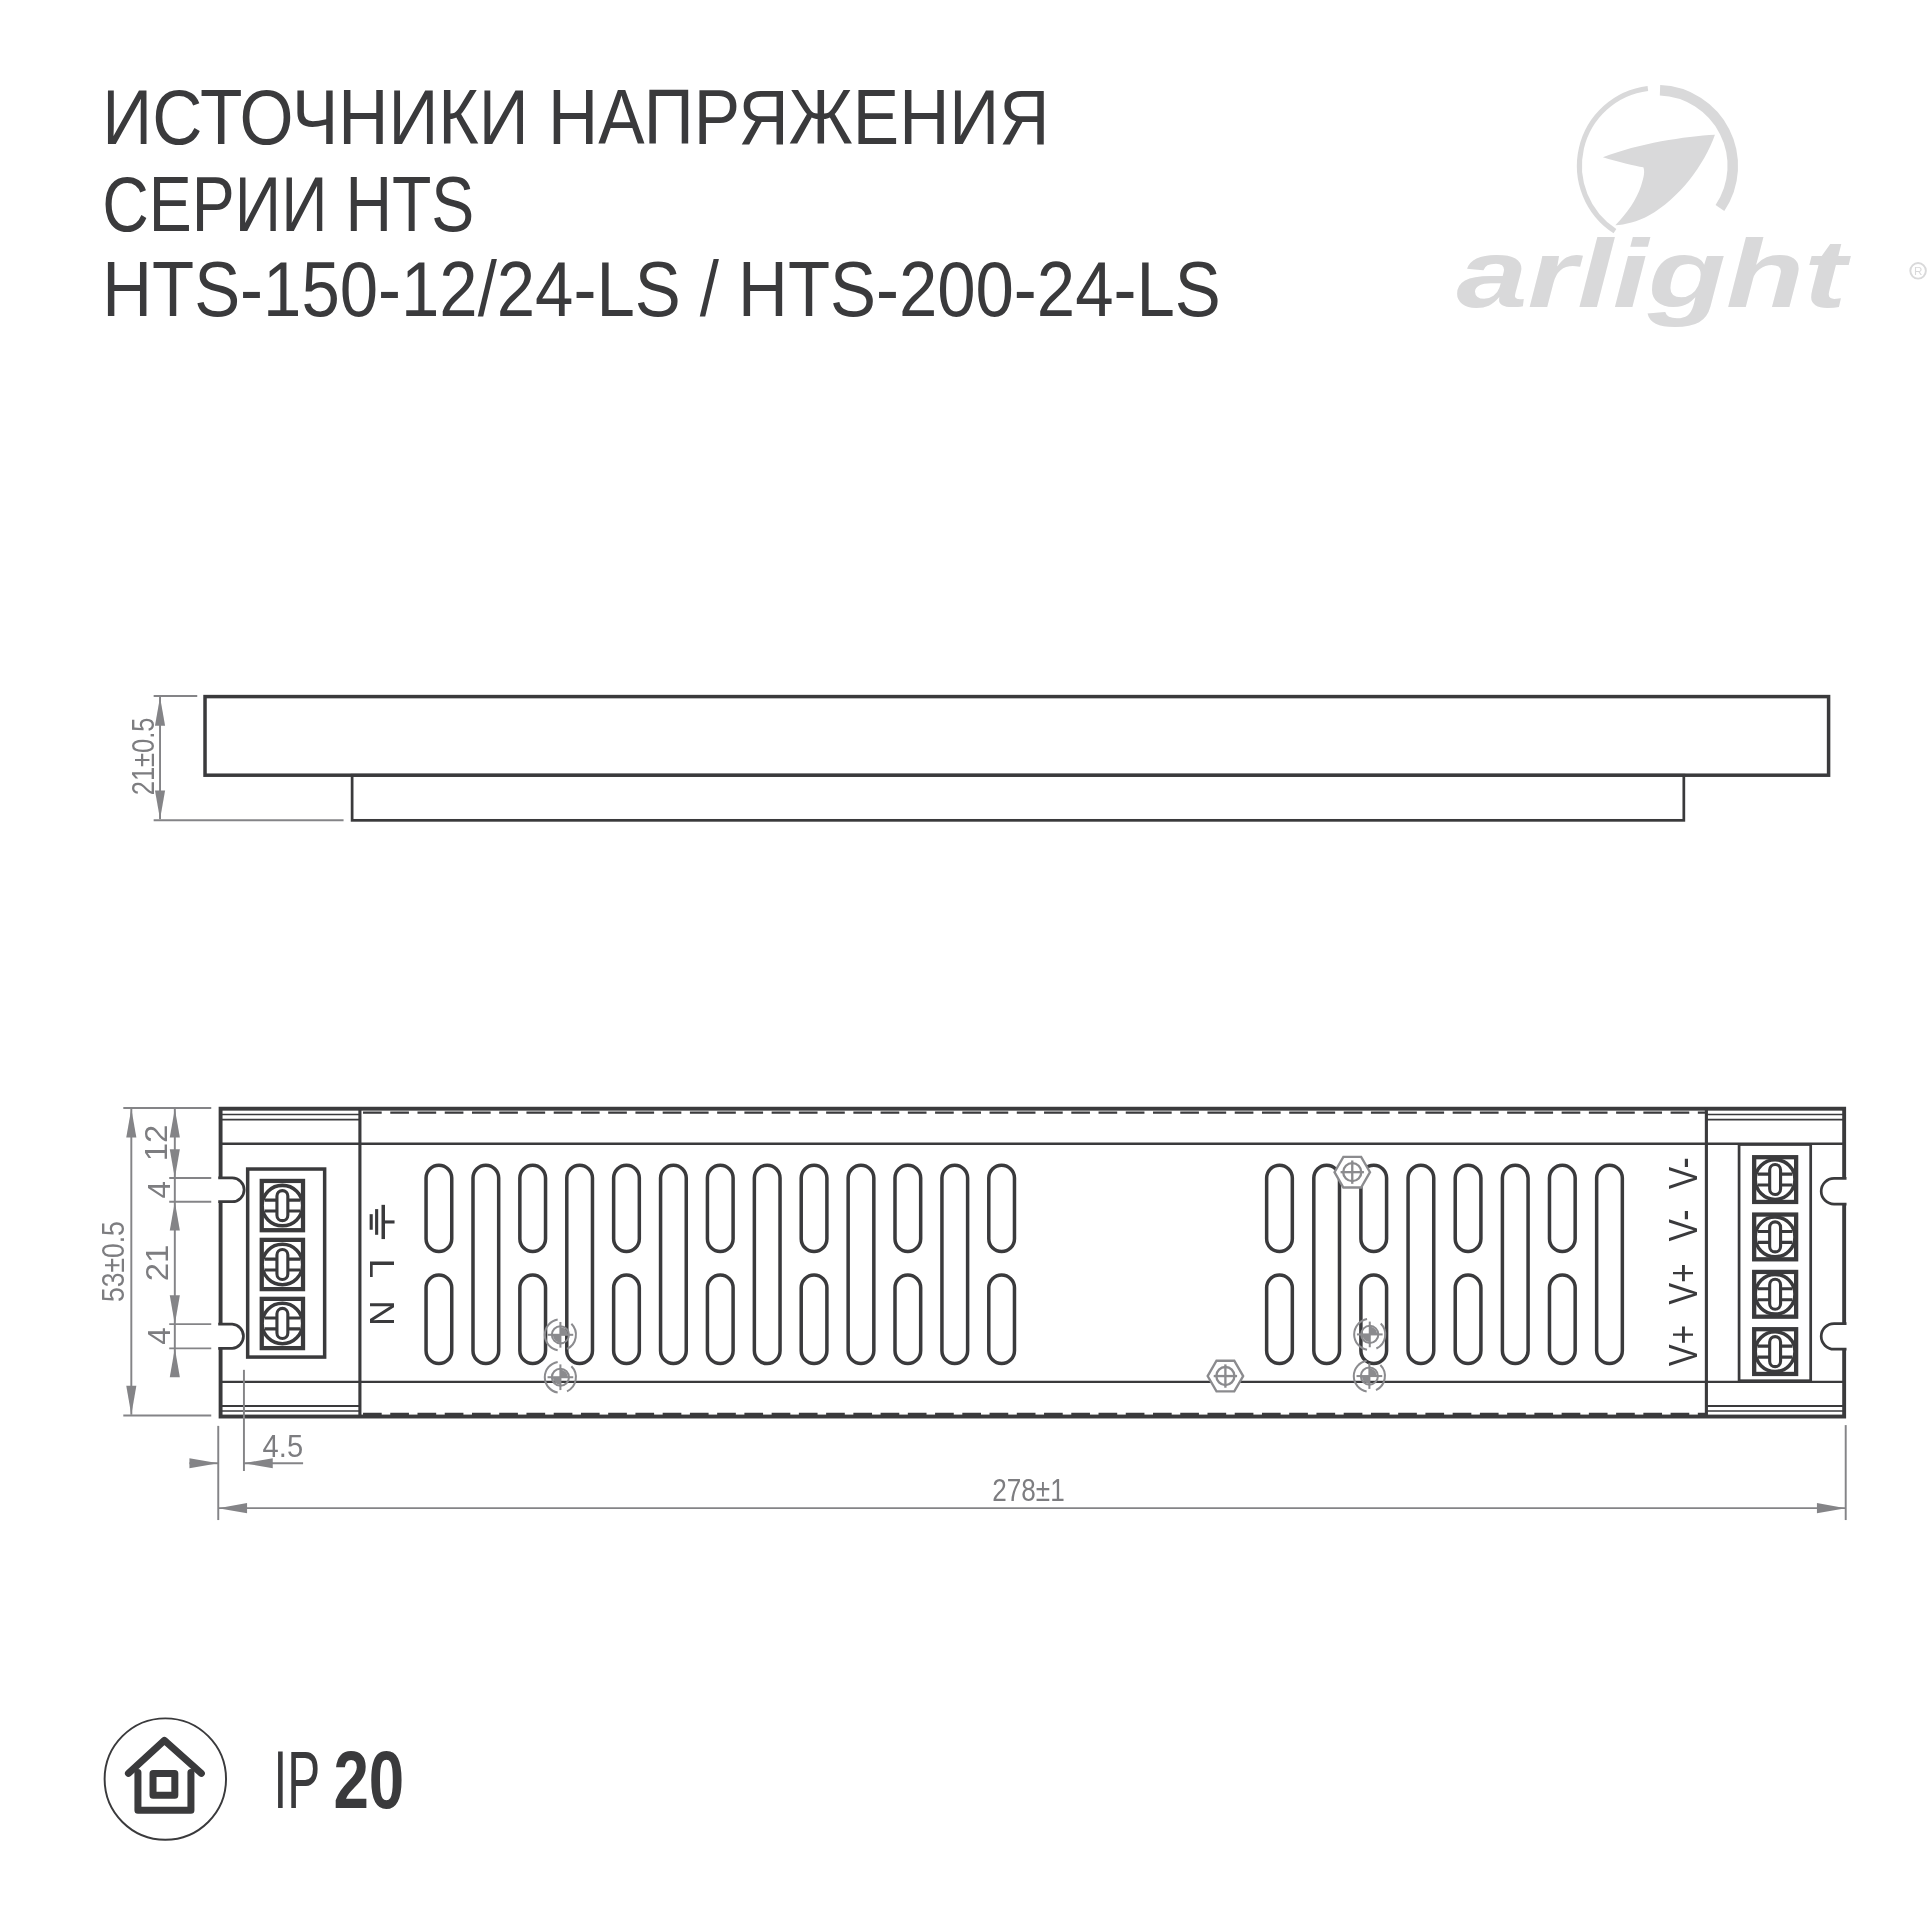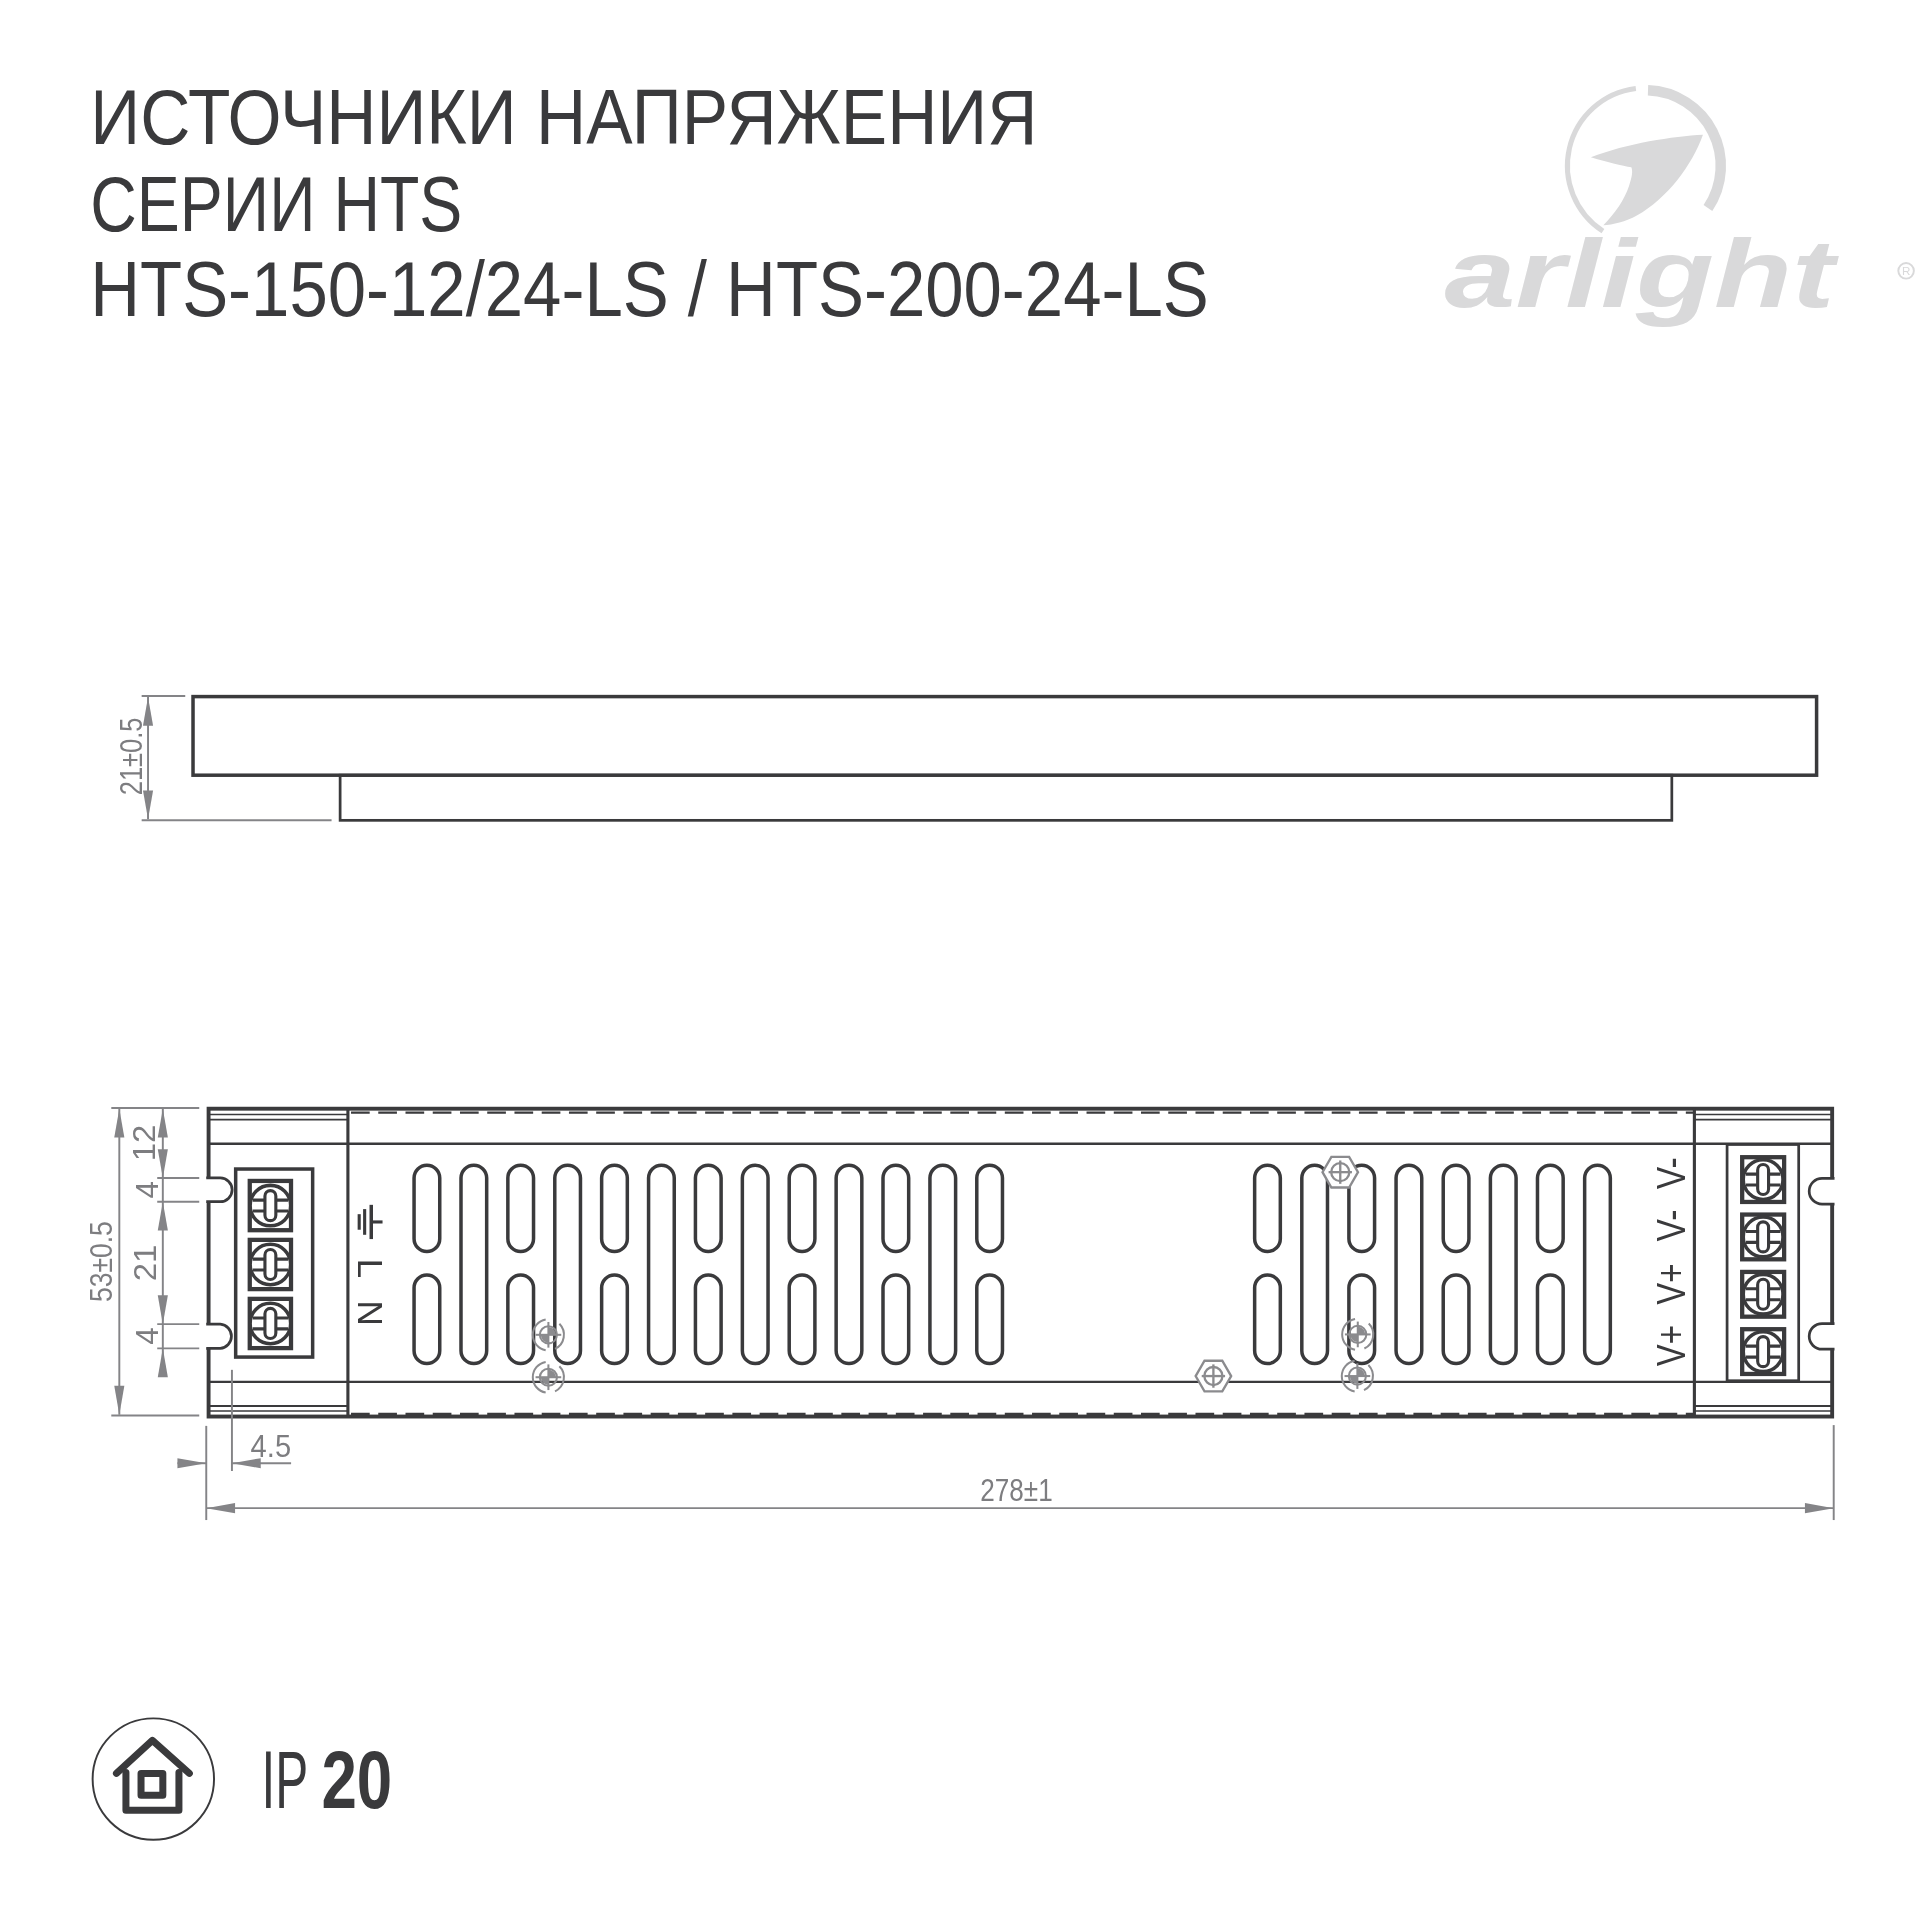--- a/index.html
+++ b/index.html
@@ -1,16 +1,16 @@
 <!DOCTYPE html>
 <html style="font-size:12.5px"><head>
 <meta charset="utf-8">
 <style>
 html,body{margin:0;padding:0;background:#ffffff;}
-#page{width:1573px;height:1931px;position:relative;}
+#page{width:1573px;height:1931px;position:relative;padding-left:12px;}
 text{font-family:"Liberation Sans",sans-serif;}
 </style>
 </head>
 <body>
 <div id="page">
 <svg width="1931" height="1931" viewBox="0 0 2481 2481">
 <rect x="0" y="0" width="2481" height="2481" fill="#ffffff"></rect>
 
 <g font-family="Liberation Sans, sans-serif" fill="#3a3a3c">
 <text x="116" y="185" font-size="100" textLength="1217" lengthAdjust="spacingAndGlyphs">ИСТОЧНИКИ НАПРЯЖЕНИЯ</text>

